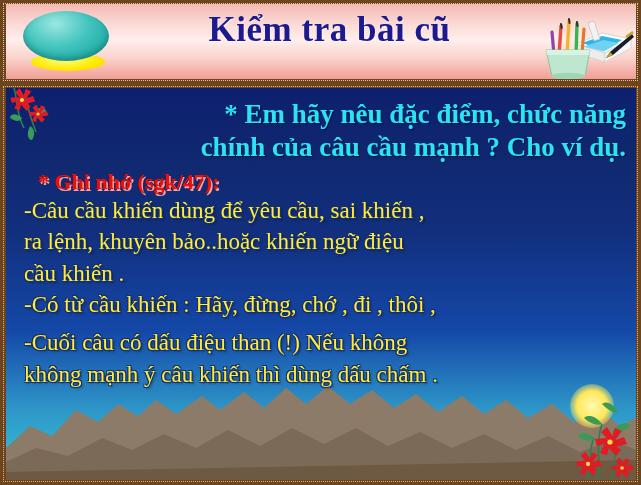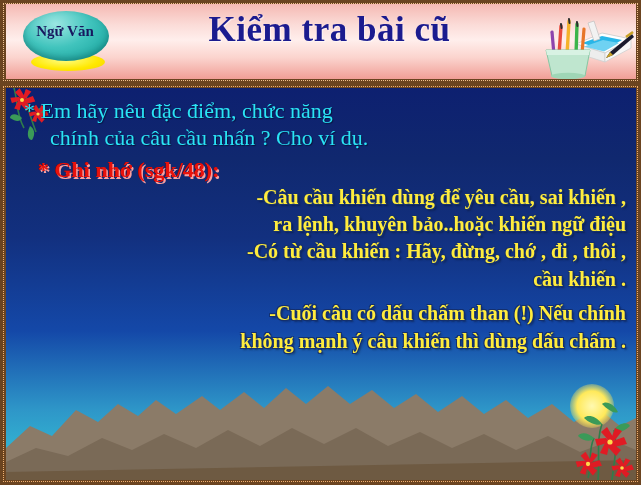--- a/index.html
+++ b/index.html
@@ -195,67 +195,66 @@
   }
 
   
   .text-layer {
     position: relative;
     z-index: 5;
     padding: 10px 10px 0 18px;
   }
   .q-line {
     color: #2ae4f5;
-    font-weight: normal;
-    font-size: 22px;
+    font-weight: bold;
+    font-size: 27px;
     line-height: 1.22;
     text-shadow: 1px 1px 1px rgba(0,0,0,0.45);
     white-space: nowrap;
+    text-align: right;
   }
   .q-line.indent { padding-left: 26px; }
 
   .note-head {
     margin-top: 5px;
     padding-left: 14px;
     font-weight: bold;
     font-size: 22px;
     color: #e8120c;
     text-shadow: 1.5px 1.5px 0 #f9a0a0, -0.5px -0.5px 0 #8a0000;
     white-space: nowrap;
   }
 
   .note-line {
     color: #ffec3d;
-    font-weight: bold;
-    font-size: 20px;
+    font-weight: normal;
+    font-size: 23px;
     line-height: 1.32;
     text-shadow:
       1px 1px 0 #15306d,
       -1px -1px 0 #15306d,
       1px -1px 0 #15306d,
       -1px 1px 0 #15306d,
       2px 2px 2px rgba(0,0,0,0.35);
     white-space: nowrap;
-    text-align: right;
   }
   .note-line.tight { margin-top: 1px; }
   .gap { height: 7px; }
 </style>
 </head>
 <body>
 
 <div id="slide">
 
   <div class="header-frame">
     <div class="header-inner">
 
       <div class="logo-wrap">
         <div class="logo-yellow"></div>
         <div class="logo-ellipse"></div>
-        <div class="logo-text">Ngữ Văn</div>
       </div>
 
       <div class="header-title">Kiểm tra bài cũ</div>
 
       <div class="stationery">
         <svg width="98" height="74" viewBox="0 0 98 74">
 
           <path d="M40 38 L66 27 L95 33 L69 47 Z" fill="#ffffff" stroke="#c9c9c9" stroke-width="0.8"></path>
           <path d="M40 38 L69 47 L69 56 L40 47 Z" fill="#ededed" stroke="#cfcfcf" stroke-width="0.8"></path>
           <path d="M69 47 L95 33 L95 42 L69 56 Z" fill="#f7f7f7" stroke="#cfcfcf" stroke-width="0.8"></path>
@@ -384,30 +383,30 @@
               <path d="M0 0 L5 -14 L12 -11 L5 -2 Z"></path>
               <circle cx="0" cy="0" r="2.6" fill="#ffd94a"></circle>
             </g>
           </g>
         </svg>
       </div>
 
       <div class="text-layer">
 
         <div class="q-line">* Em hãy nêu đặc điểm, chức năng</div>
-        <div class="q-line indent">chính của câu cầu nhấn ? Cho ví dụ.</div>
-
-        <div class="note-head">* Ghi nhớ (sgk/48):</div>
+        <div class="q-line indent">chính của câu cầu mạnh ? Cho ví dụ.</div>
+
+        <div class="note-head">* Ghi nhớ (sgk/47):</div>
 
         <div class="note-line tight">-Câu cầu khiến dùng để yêu cầu, sai khiến ,</div>
         <div class="note-line tight">ra lệnh, khuyên bảo..hoặc khiến ngữ điệu</div>
+        <div class="note-line tight">cầu khiến .</div>
         <div class="note-line tight">-Có từ cầu khiến : Hãy, đừng, chớ , đi , thôi ,</div>
-        <div class="note-line tight">cầu khiến .</div>
         <div class="gap"></div>
-        <div class="note-line tight">-Cuối câu có dấu chấm than (!) Nếu chính</div>
+        <div class="note-line tight">-Cuối câu có dấu điệu than (!) Nếu không</div>
         <div class="note-line tight">không mạnh ý câu khiến thì dùng dấu chấm .</div>
 
       </div>
 
     </div>
     <div class="body-dots"></div>
   </div>
 
 </div>
 

